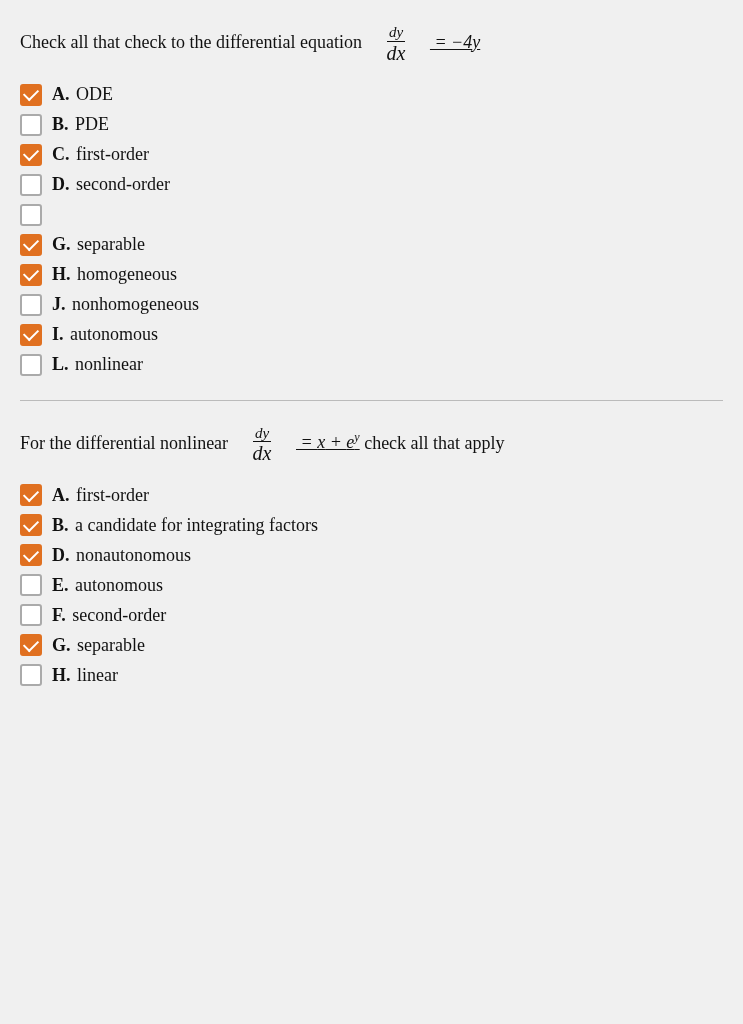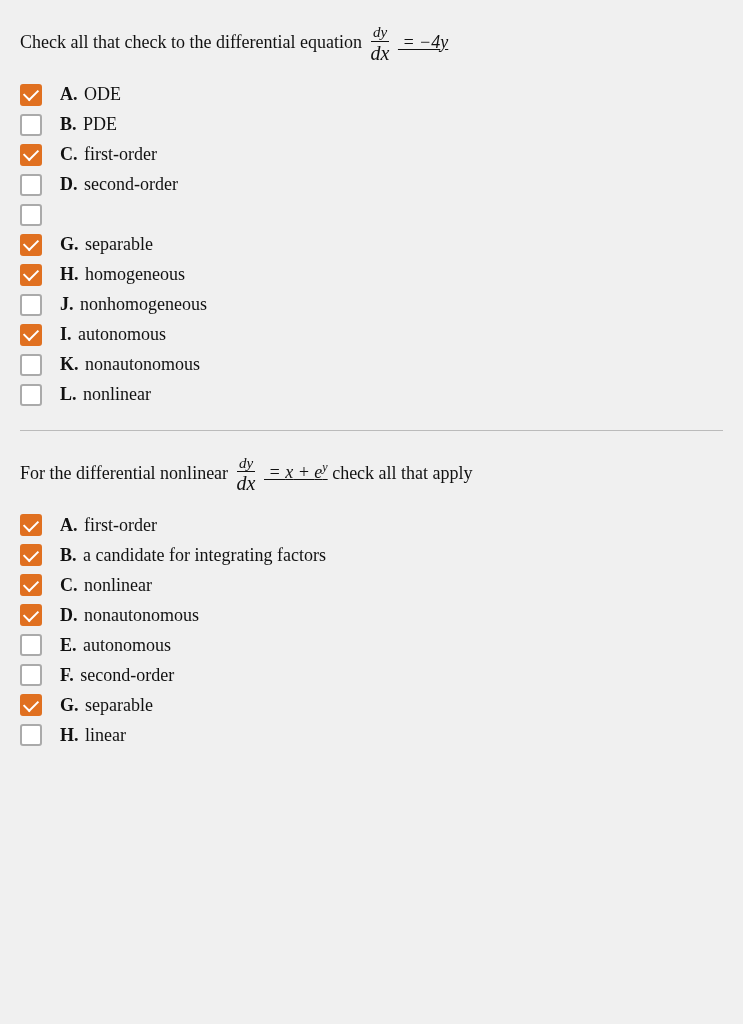--- a/index.html
+++ b/index.html
@@ -20,21 +20,21 @@
       margin-bottom: 20px;
       line-height: 1.6;
     }
     .math-frac {
       display: inline-flex;
       flex-direction: column;
       align-items: center;
       vertical-align: middle;
       font-style: italic;
       line-height: 1.1;
-      margin: 0 2px;
+      margin: 0 18px;
       justify-content: center;
     }
     .math-frac .num {
       border-bottom: 1.5px solid #111;
       padding: 0 2px;
       font-size: 15px;
     }
     .math-frac .den {
       padding: 0 2px;
       font-size: 20px;
@@ -45,21 +45,21 @@
     }
     .options-list {
       list-style: none;
       padding: 0;
     }
     .options-list li {
       display: flex;
       align-items: center;
       margin-bottom: 8px;
       font-size: 18px;
-      gap: 18px;
+      gap: 10px;
     }
     .checkbox {
       width: 22px;
       height: 22px;
       border: 2px solid #aaa;
       background: #fff;
       display: inline-flex;
       align-items: center;
       justify-content: center;
       flex-shrink: 0;
@@ -137,24 +137,20 @@
         <div class="checkbox checked"></div>
         <span><span class="option-label">H.</span> homogeneous</span>
       </li>
       <li>
         <div class="checkbox"></div>
         <span><span class="option-label">J.</span> nonhomogeneous</span>
       </li>
       <li>
         <div class="checkbox checked"></div>
         <span><span class="option-label">I.</span> autonomous</span>
-      </li>
-      <li>
-        <div class="checkbox"></div>
-        <span><span class="option-label">K.</span> nonautonomous</span>
       </li>
       <li>
         <div class="checkbox"></div>
         <span><span class="option-label">L.</span> nonlinear</span>
       </li>
     </ul>
 </div>
 
 <hr class="divider">
 
@@ -175,24 +171,20 @@
   <li>
         <div class="checkbox checked"></div>
         <span><span class="option-label">A.</span> first-order</span>
       </li>
       <li>
         <div class="checkbox checked"></div>
         <span><span class="option-label">B.</span> a candidate for integrating factors</span>
       </li>
       <li>
         <div class="checkbox checked"></div>
-        <span><span class="option-label">C.</span> nonlinear</span>
-      </li>
-      <li>
-        <div class="checkbox checked"></div>
         <span><span class="option-label">D.</span> nonautonomous</span>
       </li>
       <li>
         <div class="checkbox"></div>
         <span><span class="option-label">E.</span> autonomous</span>
       </li>
       <li>
         <div class="checkbox"></div>
         <span><span class="option-label">F.</span> second-order</span>
       </li>

